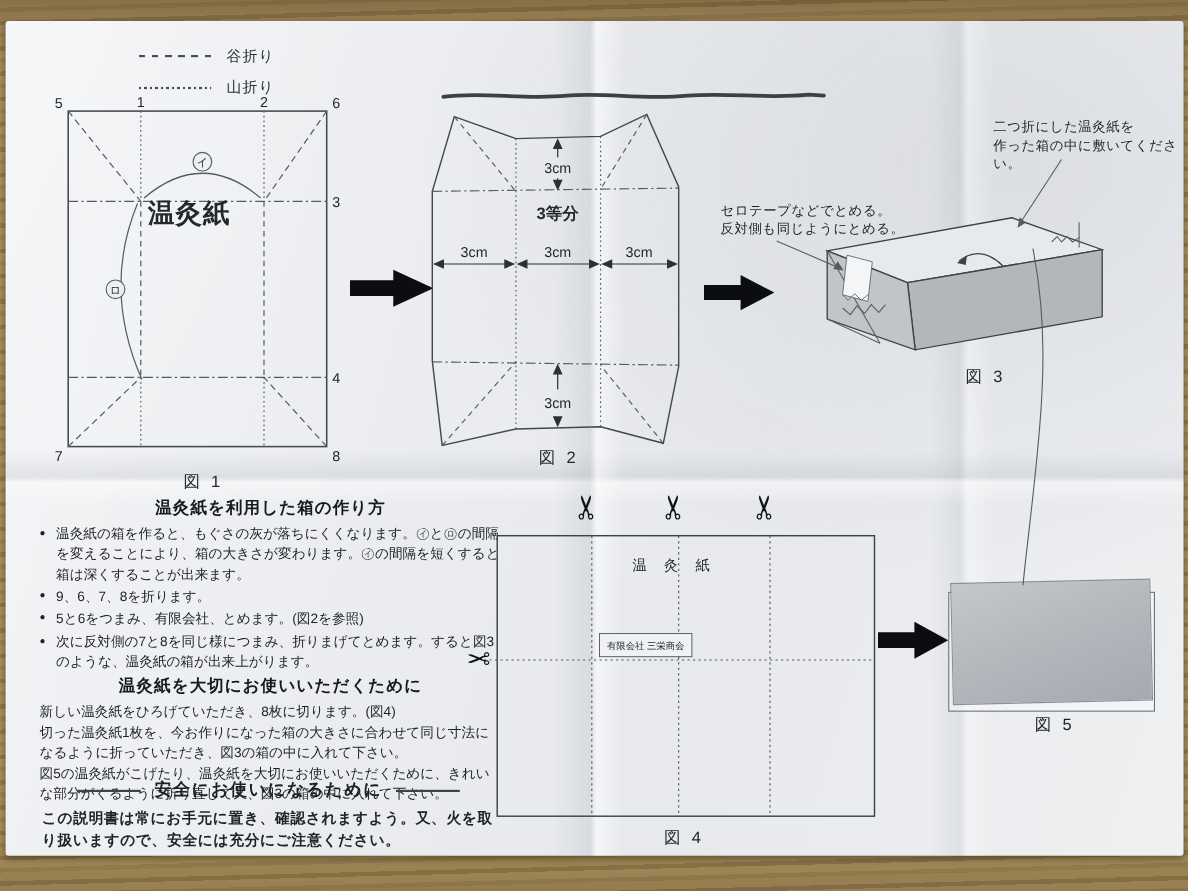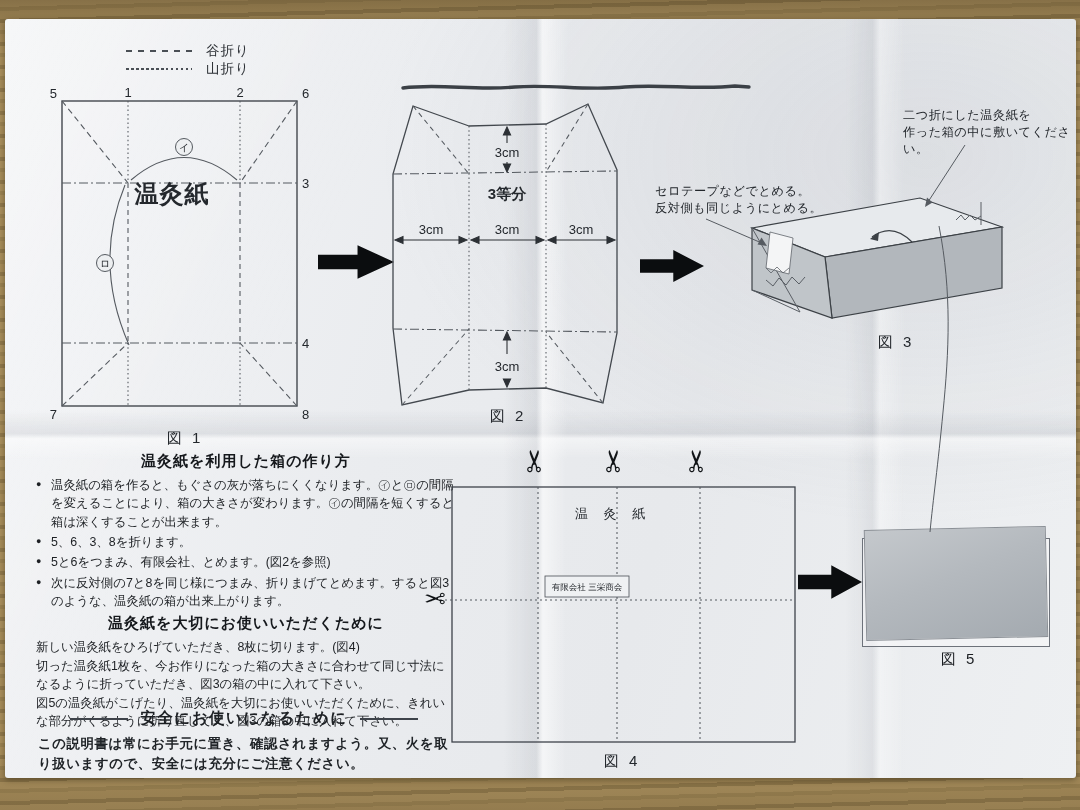--- a/index.html
+++ b/index.html
@@ -62,21 +62,21 @@
 <div class="scene">
   <div class="paper">
     <div class="creases"></div>
   </div>
 
   <div class="abs" style="left:126px;top:42px;">
     <div class="legend-row">
       <span class="dash-sample"></span>
       <span class="legend-label">谷折り</span>
     </div>
-    <div class="legend-row" style="">
+    <div class="legend-row" style="margin-top:11px;">
       <span class="dot-sample"></span>
       <span class="legend-label">山折り</span>
     </div>
   </div>
 
   <svg class="abs" style="left:399px;top:80px;" width="354" height="16" viewBox="0 0 354 16">
     <path d="M4,8 C40,3 76,11 116,7 C152,4 186,11 226,7 C262,4 300,10 336,6 L350,7" fill="none" stroke="#3b4046" stroke-width="3.4" stroke-linecap="round"></path>
   </svg>
 
   <svg class="abs" style="left:35px;top:85px;" width="280" height="372" viewBox="0 0 280 372">
@@ -197,21 +197,21 @@
   </div>
   <div class="abs note" style="left:903px;top:107px;">
     <div>二つ折にした温灸紙を</div>
     <div>作った箱の中に敷いてください。</div>
   </div>
 
   <div class="abs textcol" style="left:36px;top:452px;">
     <p class="block-heading">温灸紙を利用した箱の作り方</p>
     <ul class="bullets">
       <li>温灸紙の箱を作ると、もぐさの灰が落ちにくくなります。㋑と㋺の間隔を変えることにより、箱の大きさが変わります。㋑の間隔を短くすると箱は深くすることが出来ます。</li>
-      <li>5、6、3、8を折ります。</li>
+      <li>9、6、7、8を折ります。</li>
       <li>5と6をつまみ、有限会社、とめます。(図2を参照)</li>
       <li>次に反対側の7と8を同じ様につまみ、折りまげてとめます。すると図3のような、温灸紙の箱が出来上がります。</li>
     </ul>
   </div>
 
   <div class="abs textcol" style="left:36px;top:614px;">
     <p class="block-heading">温灸紙を大切にお使いいただくために</p>
     <div class="care-lines">
       <p>新しい温灸紙をひろげていただき、8枚に切ります。(図4)</p>
       <p>切った温灸紙1枚を、今お作りになった箱の大きさに合わせて同じ寸法になるように折っていただき、図3の箱の中に入れて下さい。</p>

